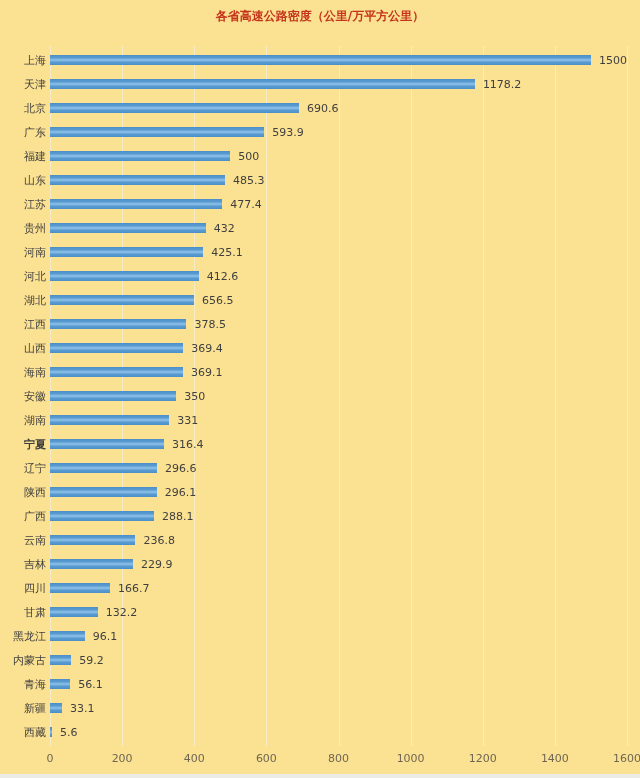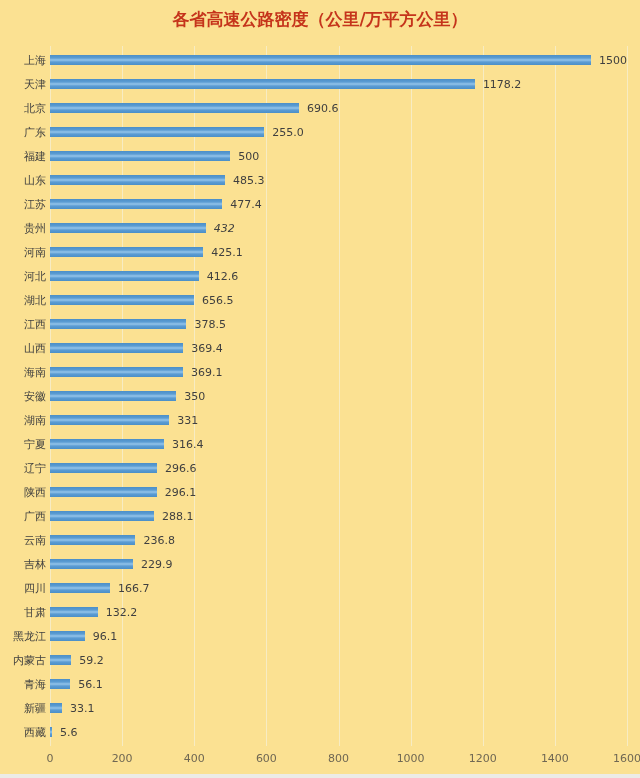--- a/index.html
+++ b/index.html
@@ -7,21 +7,21 @@
   .chart{
     position:relative;width:640px;height:778px;
     background:#fbe192;
     font-family:"DejaVu Sans",sans-serif;
     overflow:hidden;
     border-bottom:4px solid #ecebe6;
     box-sizing:border-box;
   }
   .title{
     position:absolute;top:8px;left:0;right:0;
-    text-align:center;font-size:17px;font-weight:bold;
+    text-align:center;font-size:12px;font-weight:bold;
   }
   .grid{position:absolute;left:50px;right:13px;top:46px;bottom:28px;}
   .gridline{position:absolute;top:0;bottom:0;width:1px;}
   .rows{
     position:absolute;left:0;right:13px;top:48px;bottom:30px;
     display:flex;flex-direction:column;
   }
   .row{flex:1;display:flex;align-items:center;}
   .rlabel{
     flex:0 0 46px;width:46px;padding-right:4px;box-sizing:content-box;
@@ -78,21 +78,21 @@
         <div class="rlabel" style="color: rgb(63, 63, 63);">北京</div>
         <div class="track">
           <div class="bar" style="width: 43.1625%; background: linear-gradient(rgb(75, 143, 200) 0%, rgb(91, 156, 211) 30%, rgb(147, 196, 234) 50%, rgb(91, 156, 211) 70%, rgb(75, 143, 200) 100%);"></div>
           <div class="val" style="left: calc(43.1625% + 8px); color: rgb(63, 63, 63);">690.6</div>
         </div>
       </div>
       <div class="row">
         <div class="rlabel" style="color: rgb(63, 63, 63);">广东</div>
         <div class="track">
           <div class="bar" style="width: 37.1187%; background: linear-gradient(rgb(75, 143, 200) 0%, rgb(91, 156, 211) 30%, rgb(147, 196, 234) 50%, rgb(91, 156, 211) 70%, rgb(75, 143, 200) 100%);"></div>
-          <div class="val" style="left: calc(37.1187% + 8px); color: rgb(63, 63, 63);">255.0</div>
+          <div class="val" style="left: calc(37.1187% + 8px); color: rgb(63, 63, 63);">593.9</div>
         </div>
       </div>
       <div class="row">
         <div class="rlabel" style="color: rgb(63, 63, 63);">福建</div>
         <div class="track">
           <div class="bar" style="width: 31.25%; background: linear-gradient(rgb(75, 143, 200) 0%, rgb(91, 156, 211) 30%, rgb(147, 196, 234) 50%, rgb(91, 156, 211) 70%, rgb(75, 143, 200) 100%);"></div>
           <div class="val" style="left: calc(31.25% + 8px); color: rgb(63, 63, 63);">500</div>
         </div>
       </div>
       <div class="row">
@@ -106,21 +106,21 @@
         <div class="rlabel" style="color: rgb(63, 63, 63);">江苏</div>
         <div class="track">
           <div class="bar" style="width: 29.8375%; background: linear-gradient(rgb(75, 143, 200) 0%, rgb(91, 156, 211) 30%, rgb(147, 196, 234) 50%, rgb(91, 156, 211) 70%, rgb(75, 143, 200) 100%);"></div>
           <div class="val" style="left: calc(29.8375% + 8px); color: rgb(63, 63, 63);">477.4</div>
         </div>
       </div>
       <div class="row">
         <div class="rlabel" style="color: rgb(63, 63, 63);">贵州</div>
         <div class="track">
           <div class="bar" style="width: 27%; background: linear-gradient(rgb(75, 143, 200) 0%, rgb(91, 156, 211) 30%, rgb(147, 196, 234) 50%, rgb(91, 156, 211) 70%, rgb(75, 143, 200) 100%);"></div>
-          <div class="val" style="left: calc(27% + 8px); color: rgb(63, 63, 63); font-style: italic;">432</div>
+          <div class="val" style="left: calc(27% + 8px); color: rgb(63, 63, 63);">432</div>
         </div>
       </div>
       <div class="row">
         <div class="rlabel" style="color: rgb(63, 63, 63);">河南</div>
         <div class="track">
           <div class="bar" style="width: 26.5688%; background: linear-gradient(rgb(75, 143, 200) 0%, rgb(91, 156, 211) 30%, rgb(147, 196, 234) 50%, rgb(91, 156, 211) 70%, rgb(75, 143, 200) 100%);"></div>
           <div class="val" style="left: calc(26.5688% + 8px); color: rgb(63, 63, 63);">425.1</div>
         </div>
       </div>
       <div class="row">
@@ -166,21 +166,21 @@
         </div>
       </div>
       <div class="row">
         <div class="rlabel" style="color: rgb(63, 63, 63);">湖南</div>
         <div class="track">
           <div class="bar" style="width: 20.6875%; background: linear-gradient(rgb(75, 143, 200) 0%, rgb(91, 156, 211) 30%, rgb(147, 196, 234) 50%, rgb(91, 156, 211) 70%, rgb(75, 143, 200) 100%);"></div>
           <div class="val" style="left: calc(20.6875% + 8px); color: rgb(63, 63, 63);">331</div>
         </div>
       </div>
       <div class="row">
-        <div class="rlabel" style="color: rgb(63, 63, 63);">宁夏</div>
+        <div class="rlabel" style="color: rgb(63, 63, 63); font-weight: bold;">宁夏</div>
         <div class="track">
           <div class="bar" style="width: 19.775%; background: linear-gradient(rgb(75, 143, 200) 0%, rgb(91, 156, 211) 30%, rgb(147, 196, 234) 50%, rgb(91, 156, 211) 70%, rgb(75, 143, 200) 100%);"></div>
           <div class="val" style="left: calc(19.775% + 8px); color: rgb(63, 63, 63);">316.4</div>
         </div>
       </div>
       <div class="row">
         <div class="rlabel" style="color: rgb(63, 63, 63);">辽宁</div>
         <div class="track">
           <div class="bar" style="width: 18.5375%; background: linear-gradient(rgb(75, 143, 200) 0%, rgb(91, 156, 211) 30%, rgb(147, 196, 234) 50%, rgb(91, 156, 211) 70%, rgb(75, 143, 200) 100%);"></div>
           <div class="val" style="left: calc(18.5375% + 8px); color: rgb(63, 63, 63);">296.6</div>

